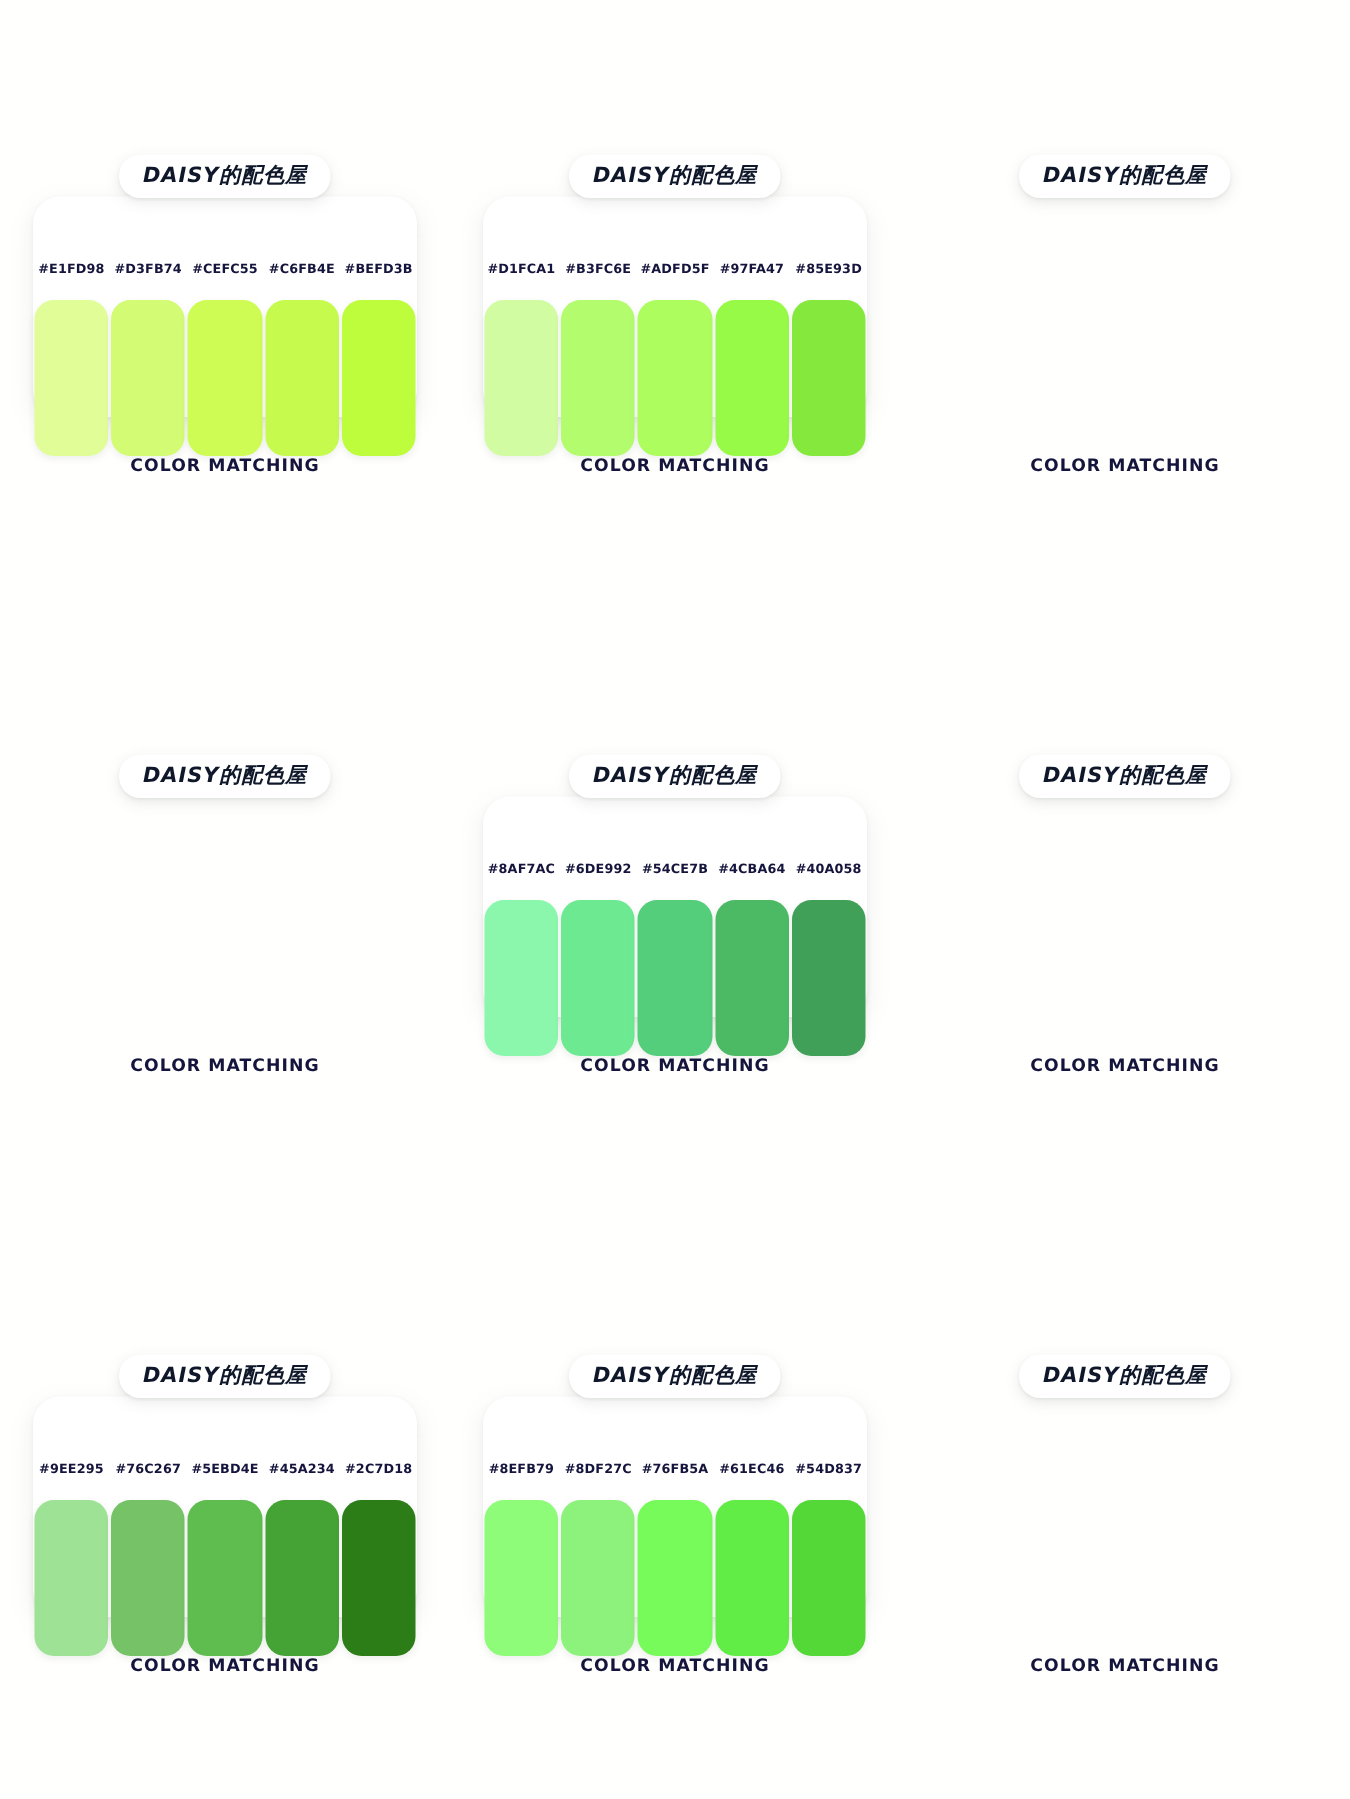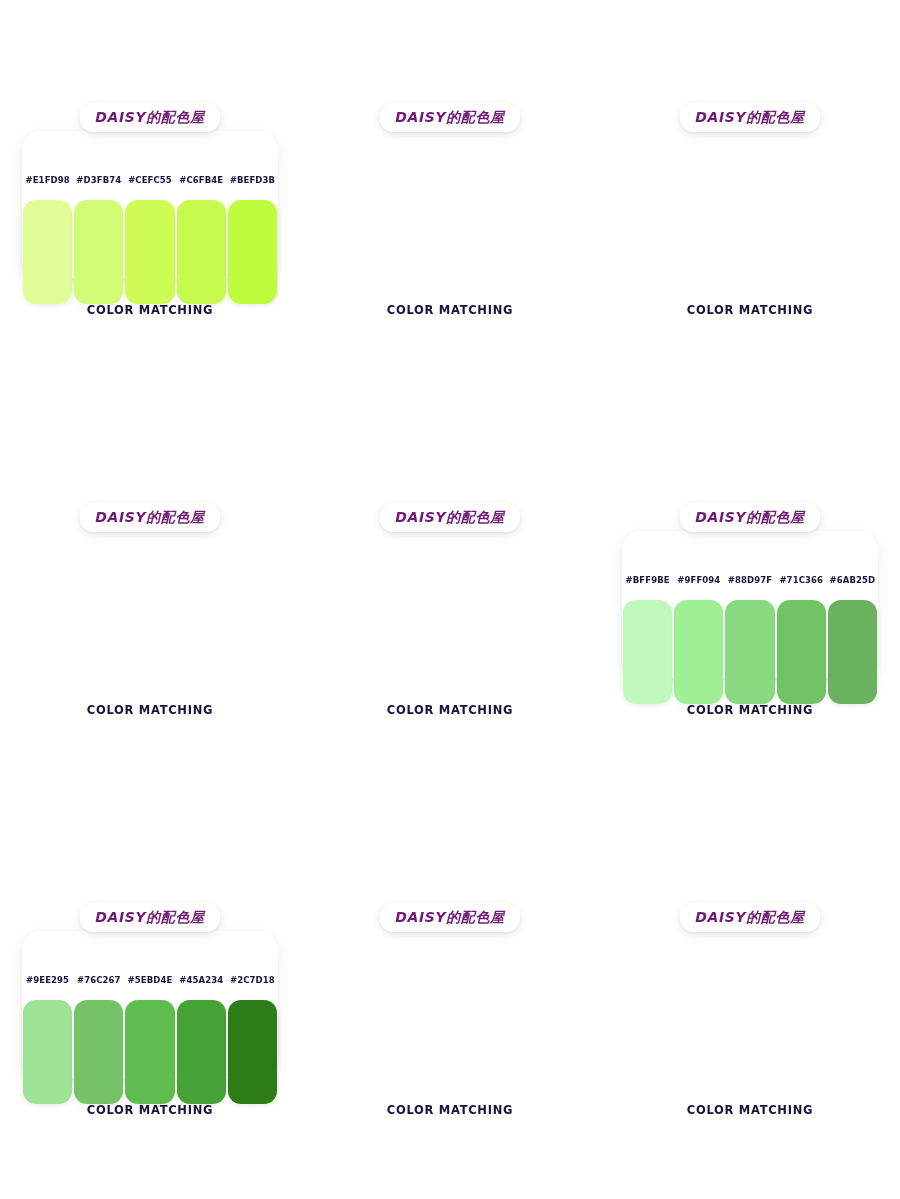--- a/index.html
+++ b/index.html
@@ -58,21 +58,21 @@
                 0 1px 2px rgba(120,130,120,0.12);
     z-index: 5;
   }
 
   .title-text {
     font-family: "DejaVu Sans", sans-serif;
     font-size: 14px;
     font-weight: 700;
     font-style: italic;
     letter-spacing: 0.6px;
-    color: #701a75;
+    color: #0f172a;
     line-height: 1.15;
   }
 
   
   .hex-row {
     position: absolute;
     left: 0;
     top: 44px;
     width: 100%;
     display: flex;
@@ -140,54 +140,70 @@
             <div class="swatch" style="background: rgb(211, 251, 116);"></div>
             <div class="swatch" style="background: rgb(206, 252, 85);"></div>
             <div class="swatch" style="background: rgb(198, 251, 78);"></div>
             <div class="swatch" style="background: rgb(190, 253, 59);"></div>
           </div>
         </div>
         <div class="title-pill"><span class="title-text">DAISY的配色屋</span></div>
         <div class="caption">COLOR MATCHING</div>
       </div>
       <div class="card-slot">
+        <div class="card">
+          <div class="hex-row">
+            <div class="hex-cell">#D1FCA1</div>
+            <div class="hex-cell">#B3FC6E</div>
+            <div class="hex-cell">#ADFD5F</div>
+            <div class="hex-cell">#97FA47</div>
+            <div class="hex-cell">#85E93D</div>
+          </div>
+          <div class="swatches">
+            <div class="swatch" style="background: rgb(209, 252, 161);"></div>
+            <div class="swatch" style="background: rgb(179, 252, 110);"></div>
+            <div class="swatch" style="background: rgb(173, 253, 95);"></div>
+            <div class="swatch" style="background: rgb(151, 250, 71);"></div>
+            <div class="swatch" style="background: rgb(133, 233, 61);"></div>
+          </div>
+        </div>
         <div class="title-pill"><span class="title-text">DAISY的配色屋</span></div>
         <div class="caption">COLOR MATCHING</div>
       </div>
       <div class="card-slot">
         <div class="title-pill"><span class="title-text">DAISY的配色屋</span></div>
         <div class="caption">COLOR MATCHING</div>
       </div>
     </div>
   <div class="row">
       <div class="card-slot">
         <div class="title-pill"><span class="title-text">DAISY的配色屋</span></div>
         <div class="caption">COLOR MATCHING</div>
       </div>
       <div class="card-slot">
-        <div class="title-pill"><span class="title-text">DAISY的配色屋</span></div>
-        <div class="caption">COLOR MATCHING</div>
-      </div>
-      <div class="card-slot">
-        <div class="card">
-          <div class="hex-row">
-            <div class="hex-cell">#BFF9BE</div>
-            <div class="hex-cell">#9FF094</div>
-            <div class="hex-cell">#88D97F</div>
-            <div class="hex-cell">#71C366</div>
-            <div class="hex-cell">#6AB25D</div>
-          </div>
-          <div class="swatches">
-            <div class="swatch" style="background: rgb(191, 249, 190);"></div>
-            <div class="swatch" style="background: rgb(159, 240, 148);"></div>
-            <div class="swatch" style="background: rgb(136, 217, 127);"></div>
-            <div class="swatch" style="background: rgb(113, 195, 102);"></div>
-            <div class="swatch" style="background: rgb(106, 178, 93);"></div>
-          </div>
-        </div>
+        <div class="card">
+          <div class="hex-row">
+            <div class="hex-cell">#8AF7AC</div>
+            <div class="hex-cell">#6DE992</div>
+            <div class="hex-cell">#54CE7B</div>
+            <div class="hex-cell">#4CBA64</div>
+            <div class="hex-cell">#40A058</div>
+          </div>
+          <div class="swatches">
+            <div class="swatch" style="background: rgb(138, 247, 172);"></div>
+            <div class="swatch" style="background: rgb(109, 233, 146);"></div>
+            <div class="swatch" style="background: rgb(84, 206, 123);"></div>
+            <div class="swatch" style="background: rgb(76, 186, 100);"></div>
+            <div class="swatch" style="background: rgb(64, 160, 88);"></div>
+          </div>
+        </div>
+        <div class="title-pill"><span class="title-text">DAISY的配色屋</span></div>
+        <div class="caption">COLOR MATCHING</div>
+      </div>
+      <div class="card-slot">
         <div class="title-pill"><span class="title-text">DAISY的配色屋</span></div>
         <div class="caption">COLOR MATCHING</div>
       </div>
     </div>
   <div class="row">
       <div class="card-slot">
         <div class="card">
           <div class="hex-row">
             <div class="hex-cell">#9EE295</div>
             <div class="hex-cell">#76C267</div>
@@ -200,20 +216,36 @@
             <div class="swatch" style="background: rgb(118, 194, 103);"></div>
             <div class="swatch" style="background: rgb(94, 189, 78);"></div>
             <div class="swatch" style="background: rgb(69, 162, 52);"></div>
             <div class="swatch" style="background: rgb(44, 125, 24);"></div>
           </div>
         </div>
         <div class="title-pill"><span class="title-text">DAISY的配色屋</span></div>
         <div class="caption">COLOR MATCHING</div>
       </div>
       <div class="card-slot">
+        <div class="card">
+          <div class="hex-row">
+            <div class="hex-cell">#8EFB79</div>
+            <div class="hex-cell">#8DF27C</div>
+            <div class="hex-cell">#76FB5A</div>
+            <div class="hex-cell">#61EC46</div>
+            <div class="hex-cell">#54D837</div>
+          </div>
+          <div class="swatches">
+            <div class="swatch" style="background: rgb(142, 251, 121);"></div>
+            <div class="swatch" style="background: rgb(141, 242, 124);"></div>
+            <div class="swatch" style="background: rgb(118, 251, 90);"></div>
+            <div class="swatch" style="background: rgb(97, 236, 70);"></div>
+            <div class="swatch" style="background: rgb(84, 216, 55);"></div>
+          </div>
+        </div>
         <div class="title-pill"><span class="title-text">DAISY的配色屋</span></div>
         <div class="caption">COLOR MATCHING</div>
       </div>
       <div class="card-slot">
         <div class="title-pill"><span class="title-text">DAISY的配色屋</span></div>
         <div class="caption">COLOR MATCHING</div>
       </div>
     </div>
 </div>
 

